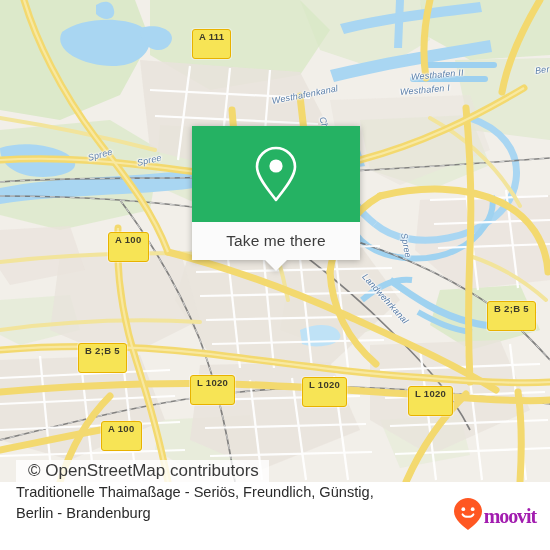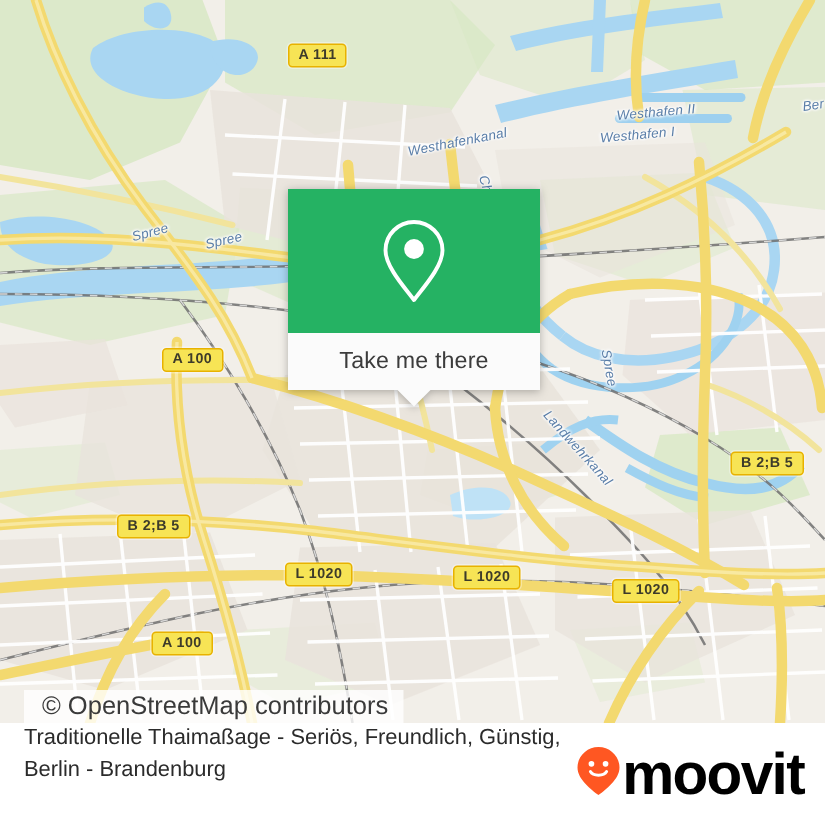--- a/index.html
+++ b/index.html
@@ -44,21 +44,21 @@
   
   .shield {
     position: absolute;
     background: #f7e455;
     border: 1.6px solid #e8b200;
     border-radius: 3px;
     color: #3d3b2a;
     font-size: 9.5px;
     font-weight: bold;
     letter-spacing: .3px;
-    padding: 2px 6px 2px 6px;
+    padding: 2px 6px 16px 6px;
     line-height: 1;
     white-space: nowrap;
     box-shadow: 0 0 0 1px rgba(255,255,255,.35);
   }
 
   
   #attribution {
     position: absolute;
     left: 16px;
     bottom: 0;
@@ -130,26 +130,26 @@
     color: #2b2b2b;
     max-width: 380px;
   }
   #logo {
     display: flex;
     align-items: center;
     gap: 1px;
     flex: 0 0 auto;
   }
   #logo-word {
-    font-size: 39px;
+    font-size: 20px;
     font-weight: bold;
-    color: #000000;
+    color: #a21caf;
     letter-spacing: -1.1px;
     line-height: 1;
-    font-family: Liberation Sans, sans-serif;
+    font-family: Liberation Serif, serif;
   }
 </style>
 </head>
 <body>
 
 <div id="root">
 
   <div id="map">
     <svg width="550" height="482" viewBox="0 0 550 482" xmlns="http://www.w3.org/2000/svg">
       <defs>

